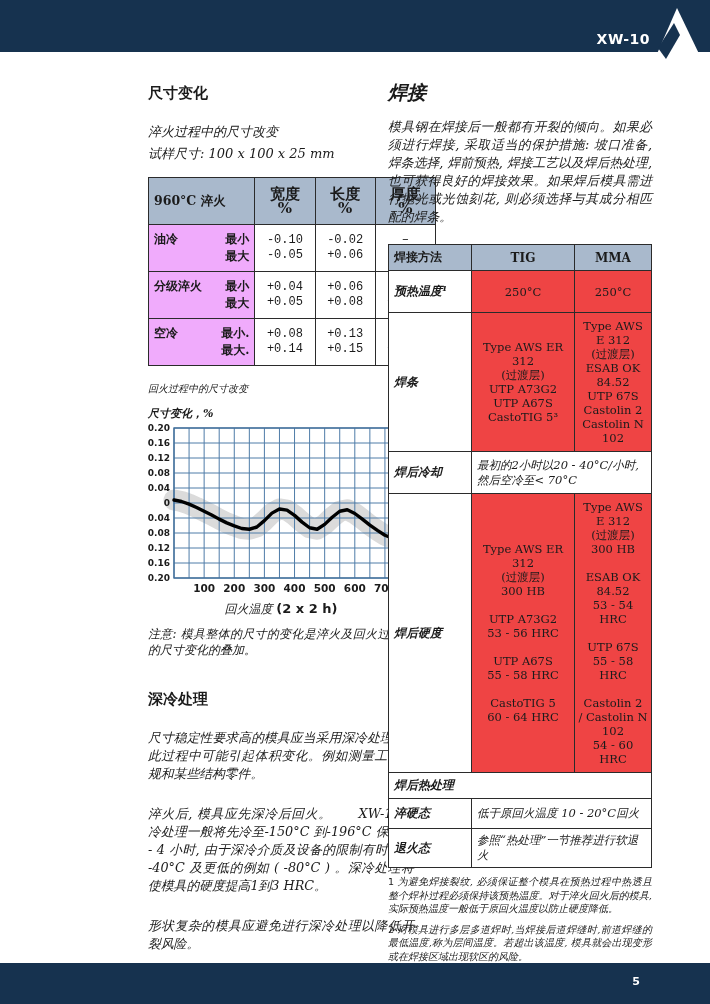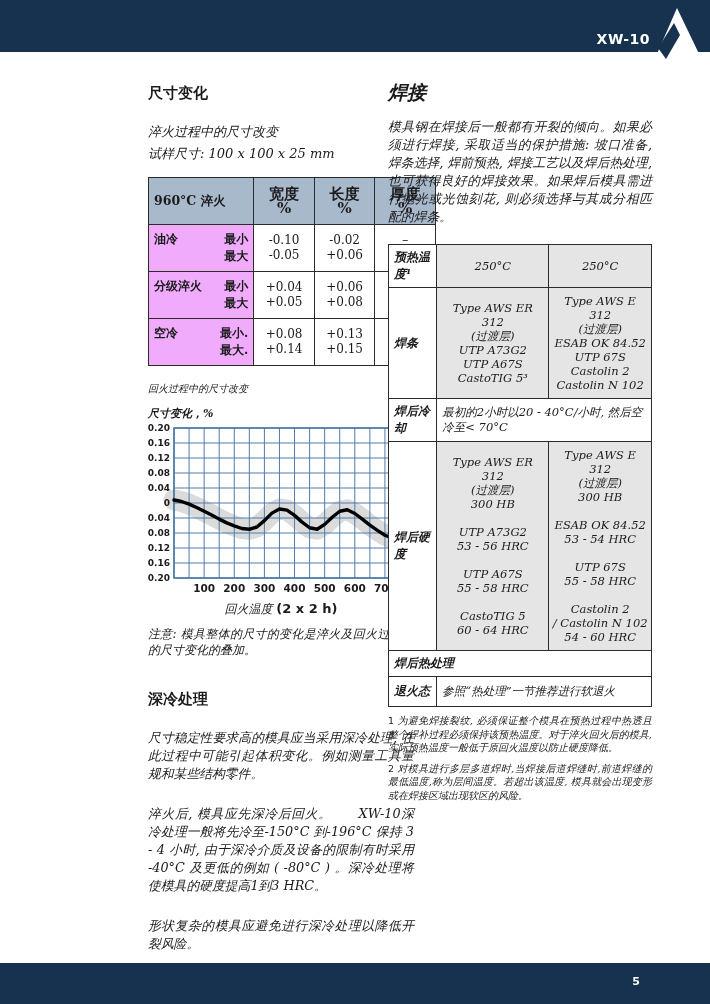--- a/index.html
+++ b/index.html
@@ -27,38 +27,38 @@
   .prewrap { white-space:pre-line; }
   .prewrap2 { white-space:pre-wrap; }
 
   
   table.qtable { border-collapse:collapse; width:288px; margin-top:14px; font-size:12px; }
   table.qtable td, table.qtable th { border:1.5px solid #2b2b2b; padding:3px 5px; vertical-align:middle; }
   table.qtable th { background:#a9b9cc; font-weight:bold; text-align:center; font-size:15px; line-height:14px; }
   table.qtable th.first { text-align:left; font-size:12.5px; }
   table.qtable td.lbl { background:#f0abfc; font-weight:bold; }
   .lblflex { display:flex; justify-content:space-between; align-items:flex-start; }
-  table.qtable td.val { text-align:center; background:#fff; line-height:15px; }
+  table.qtable td.val { text-align:center; background:#fff; line-height:15px;font-family:Liberation Mono, monospace; }
   table.qtable td, table.qtable th { height:40px; }
 
   
   .chart-title { font-style:italic; font-size:10px; margin:16px 0 10px 0; }
   .ylab { font-style:italic; font-weight:bold; font-size:11px; margin:0 0 2px 0; }
   .xlab { text-align:center; font-size:12px; margin-top:2px; }
   .xlab .x1 { font-style:italic; }
   .xlab .x2 { font-family:"DejaVu Sans", sans-serif; font-weight:bold; font-size:13px; }
   .note { font-style:italic; font-size:12px; line-height:16px; text-align:justify; margin-top:8px; }
 
   
   table.wtable { border-collapse:collapse; width:264px; margin-top:8px; font-size:11.5px; }
   table.wtable td, table.wtable th { border:1.4px solid #2b2b2b; padding:4px 5px; vertical-align:middle; }
   table.wtable th { background:#a9b9cc; font-weight:bold; font-size:12px; }
   table.wtable th.first { text-align:left; }
   table.wtable td.rl { text-align:left; font-weight:bold; font-style:italic; font-size:12px; background:#fff; }
-  table.wtable td.cv { text-align:center; line-height:14px; background:#e5e5e5;font-style:italic; }
+  table.wtable td.cv { text-align:center; line-height:14px; background:#ef4444; }
   table.wtable td.span2 { text-align:left; font-style:italic; line-height:15px; }
   table.wtable td.sect { font-weight:bold; font-style:italic; font-size:12px; }
 
   .fn { font-style:italic; font-size:10px; line-height:13.5px; text-align:justify; margin:7px 0 0 0; }
   .fn .mk { font-style:normal; font-family:"DejaVu Sans", sans-serif; font-size:9.5px; padding-right:3px; }
 </style>
 </head>
 <body>
 
 <div class="page">
@@ -208,20 +208,25 @@
     <p class="body-p prewrap2" style="margin-top:22px;">淬火后, 模具应先深冷后回火。　　XW-10深冷处理一般将先冷至-150°C 到-196°C 保持 3 - 4 小时, 由于深冷介质及设备的限制有时采用 -40°C 及更低的例如 ( -80°C ) 。深冷处理将使模具的硬度提高1到3 HRC。</p>
     <p class="body-p" style="margin-top:22px;">形状复杂的模具应避免进行深冷处理以降低开裂风险。</p>
   </div>
 
   <div class="col-right">
     <div class="h-serif-it">焊接</div>
     <p class="body-p">模具钢在焊接后一般都有开裂的倾向。如果必须进行焊接, 采取适当的保护措施: 坡口准备, 焊条选择, 焊前预热, 焊接工艺以及焊后热处理, 也可获得良好的焊接效果。如果焊后模具需进行抛光或光蚀刻花, 则必须选择与其成分相匹配的焊条。</p>
 
     <table class="wtable">
       <tbody>
+          <tr>
+        <th class="first" style="width:72px;">焊接方法</th>
+        <th style="width:92px;">TIG</th>
+        <th>MMA</th>
+      </tr>
       <tr style="height:42px;">
         <td class="rl">预热温度¹</td>
         <td class="cv">250°C</td>
         <td class="cv">250°C</td>
       </tr>
       <tr>
         <td class="rl">焊条</td>
         <td class="cv prewrap" style="padding:6px 3px;">Type AWS ER 312
 (过渡层)
 UTP A73G2
@@ -263,20 +268,24 @@
 55 - 58 HRC
 
 Castolin 2
 / Castolin N 102
 54 - 60 HRC</td>
       </tr>
       <tr style="height:26px;">
         <td class="sect" colspan="3">焊后热处理</td>
       </tr>
       <tr style="height:30px;">
+        <td class="rl">淬硬态</td>
+        <td class="span2" colspan="2">低于原回火温度 10 - 20°C回火</td>
+      </tr>
+      <tr style="height:30px;">
         <td class="rl">退火态</td>
         <td class="span2" colspan="2">参照“热处理”一节推荐进行软退火</td>
       </tr>
     </tbody>
       </table>
 
     <p class="fn">
       <span class="mk">1</span><span>为避免焊接裂纹, 必须保证整个模具在预热过程中热透且整个焊补过程必须保持该预热温度。对于淬火回火后的模具, 实际预热温度一般低于原回火温度以防止硬度降低。</span></p>
     <p class="fn">
       <span class="mk">2</span><span>对模具进行多层多道焊时,当焊接后道焊缝时,前道焊缝的最低温度,称为层间温度。若超出该温度, 模具就会出现变形或在焊接区域出现软区的风险。</span></p>

